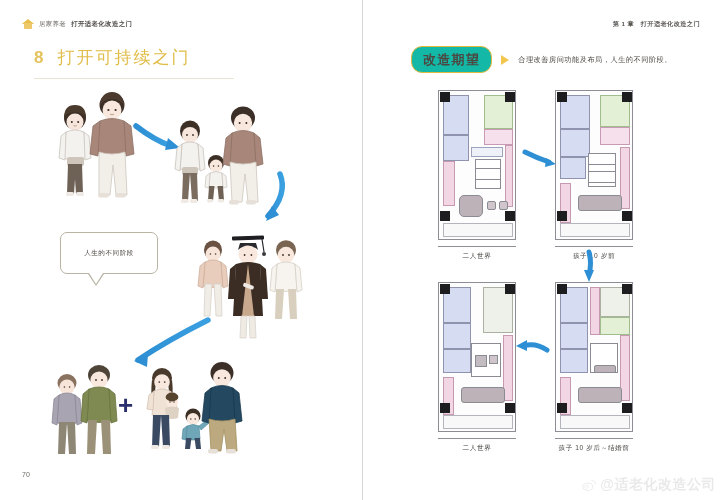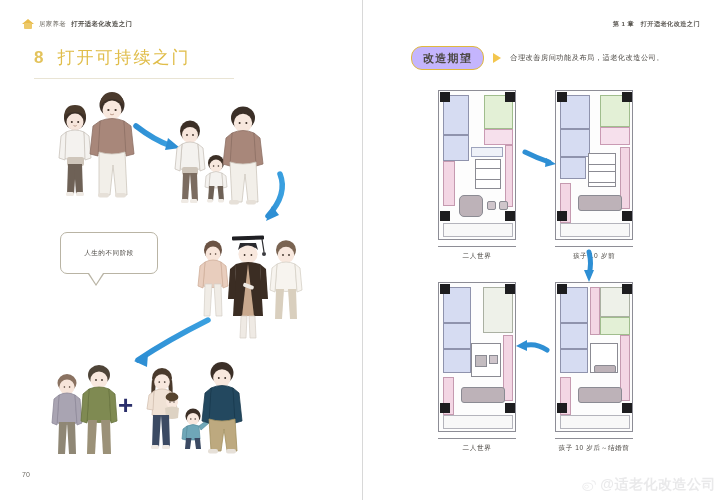--- a/index.html
+++ b/index.html
@@ -23,22 +23,22 @@
   .runhead-right{position:absolute;right:26px;top:20px;font-size:6.2px;color:#585550;letter-spacing:.4px;font-weight:bold;}
 
   
   .chapter{position:absolute;left:34px;top:46px;display:flex;align-items:baseline;gap:14px;}
   .chapter .num{font-size:17px;color:#e3c35c;font-weight:bold;}
   .chapter .txt{font-size:17px;color:#e0bd49;font-weight:normal;letter-spacing:2px;}
   .chapter-rule{position:absolute;left:34px;top:78px;width:200px;height:1px;background:#e9e4d4;}
 
   
   .banner{position:absolute;left:48px;top:46px;display:flex;align-items:center;gap:9px;}
-  .pill{border:1.4px solid #e0b93f;border-radius:11px;padding:3.5px 11px;font-size:11px;color:#4b4842;
-        font-weight:bold;letter-spacing:1.3px;background:#c4b5fd;}
+  .pill{border:1.4px solid #e0b93f;border-radius:11px;padding:3.5px 11px;font-size:13px;color:#4b4842;
+        font-weight:bold;letter-spacing:1.3px;background:#14b8a6;}
   .tri{width:0;height:0;border-top:5.5px solid transparent;border-bottom:5.5px solid transparent;border-left:8px solid #f3c64e;}
   .banner-text{font-size:7.2px;color:#4a4742;letter-spacing:.5px;}
 
   
   .illus{position:absolute;left:0;top:78px;width:363px;height:400px;}
   .bubble{position:absolute;border:1.1px solid #b9b4a4;border-radius:7px;background:#fff;
           display:flex;align-items:center;justify-content:center;}
   .bubble span{font-size:6.6px;color:#4b4843;letter-spacing:.5px;}
   .bubble:after{content:"";position:absolute;left:28px;bottom:-11px;width:0;height:0;
         border-left:7px solid transparent;border-right:7px solid transparent;border-top:11px solid #fff;}
@@ -295,21 +295,21 @@
 
   <div class="gutter"></div>
 
   <div class="page">
 
     <div class="runhead-right">第 1 章　打开适老化改造之门</div>
 
     <div class="banner">
       <div class="pill">改造期望</div>
       <div class="tri"></div>
-      <div class="banner-text">合理改善房间功能及布局，适老化改造公司。</div>
+      <div class="banner-text">合理改善房间功能及布局，人生的不同阶段。</div>
     </div>
 
     <div class="plans">
 
       <div class="plan-cell" style="left:68px;top:8px;width:92px;">
         <div class="plan" style="width:78px;height:150px;margin:0 auto;">
           <div class="rm" style="left:4px;top:4px;width:26px;height:40px;background:#d6dcf2;border:.7px solid #8f93ad;"></div>
           <div class="rm" style="left:4px;top:44px;width:26px;height:26px;background:#d6dcf2;border:.7px solid #8f93ad;"></div>
           <div class="rm" style="left:4px;top:70px;width:12px;height:45px;background:#f3d6e4;border:.7px solid #c59ab0;"></div>
           <div class="rm" style="left:45px;top:4px;width:29px;height:34px;background:#e3f0d6;border:.7px solid #a0bd8d;"></div>

